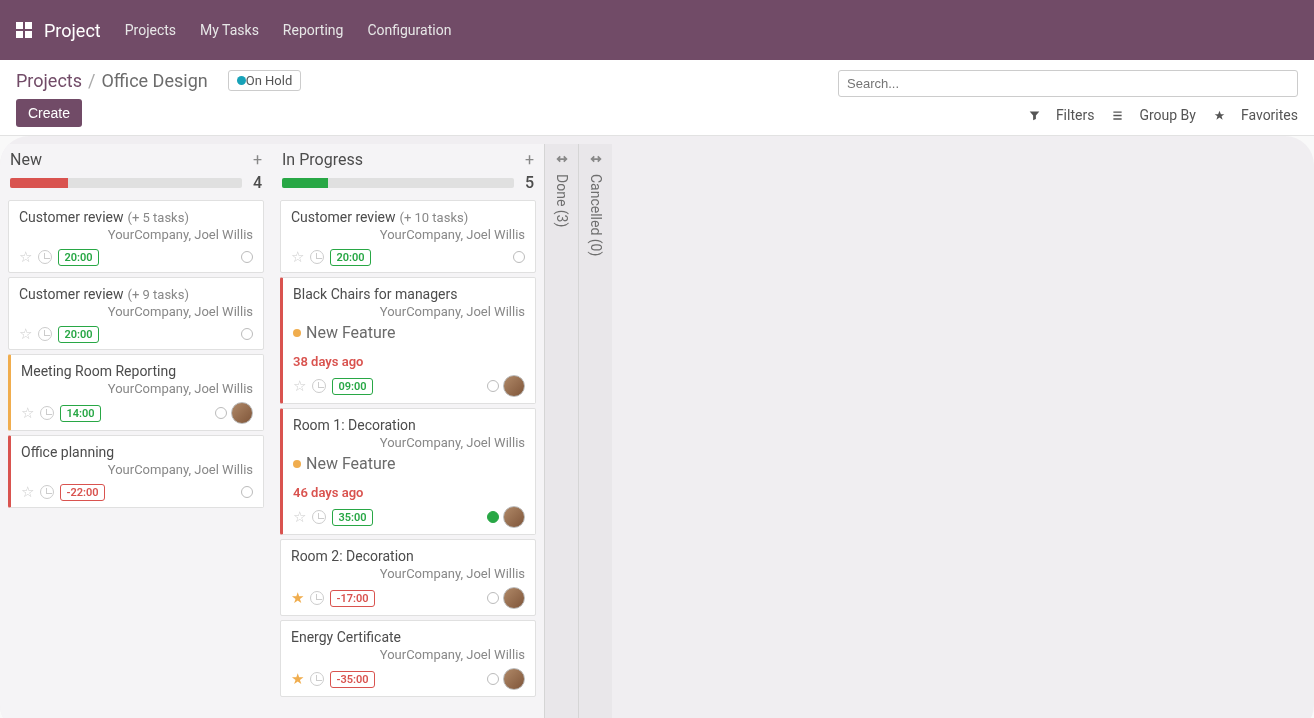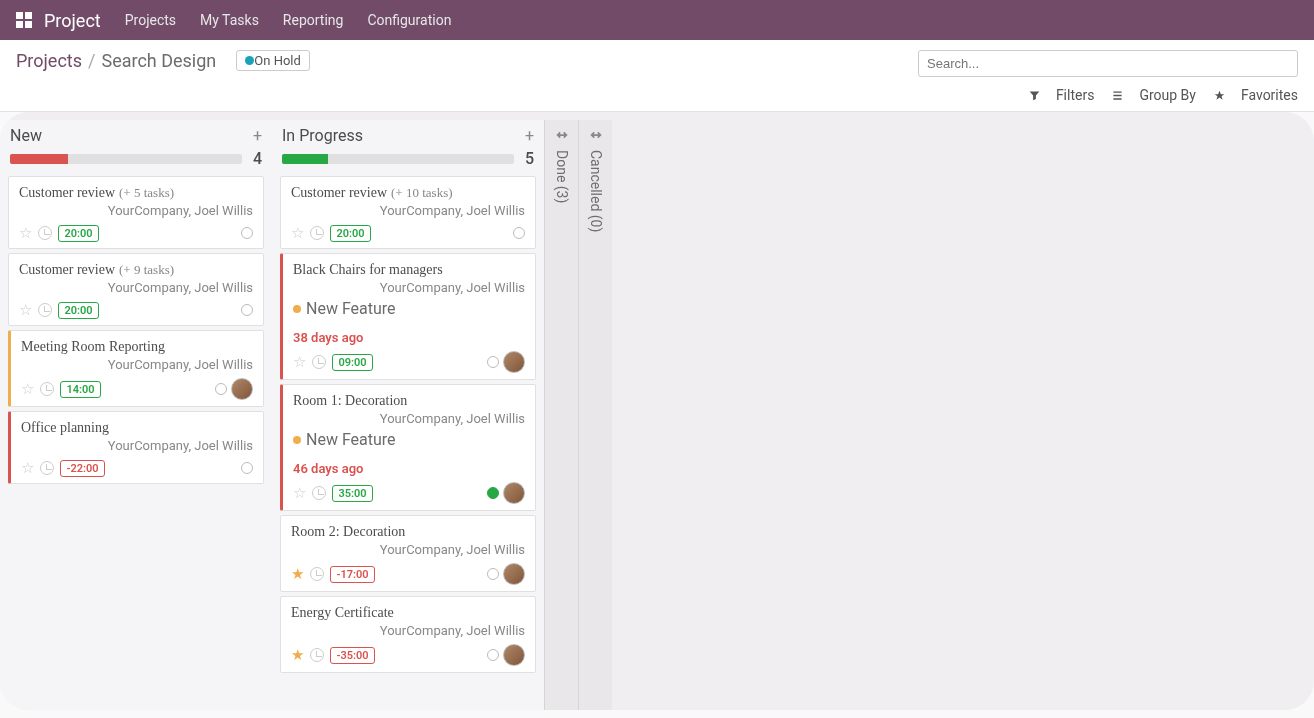--- a/index.html
+++ b/index.html
@@ -1,46 +1,46 @@
 <!DOCTYPE html>
 <html><head>
 <meta charset="utf-8">
 <style>
 * { box-sizing: border-box; margin: 0; padding: 0; }
 body { font-family: -apple-system, BlinkMacSystemFont, "Segoe UI", Roboto, Helvetica, Arial, sans-serif; font-size: 13px; color: #4c4c4c; background: #f9f9f9; }
-.topbar { background: #714B67; height: 40px; display: flex; align-items: center; padding: 0 16px; color: #fff; }
+.topbar { background: #714B67; height: 60px; display: flex; align-items: center; padding: 0 16px; color: #fff; }
 .topbar .apps-icon { margin-right: 12px; display:flex;}
 .topbar .app-name { font-size: 18px; margin-right: 24px; color:#fff;}
 .topbar .menu { display: flex; gap: 24px; }
 .topbar .menu-item { color: #e7e7e7; cursor: pointer; font-size: 14px;}
 .subbar { background: #fff; padding: 10px 16px 8px 16px; display: flex; justify-content: space-between; align-items: flex-start; border-bottom: 1px solid #e2e2e2;}
 .left-sub { display:flex; flex-direction:column; gap:8px;}
 .breadcrumb { font-size: 18px; display:flex; align-items:center; gap:6px;}
 .breadcrumb a { color: #714B67; text-decoration:none;}
 .breadcrumb .cur { color: #6c6c6c;}
 .status-pill { font-size: 13px; border:1px solid #ccc; border-radius:3px; padding:2px 8px; display:inline-flex; align-items:center; color:#555; background:#fff;}
 .status-dot { width:9px; height:9px; border-radius:50%; background:#17a2b8; display:inline-block;}
 .create-btn { background:#714B67; color:#fff; border:none; padding:6px 12px; border-radius:3px; font-size:14px; cursor:pointer;}
 .right-sub { display:flex; flex-direction:column; align-items:flex-end; gap:10px;}
-.search-box { width:380px; border:1px solid #ccc; border-radius:3px; padding:5px 8px; font-size:13px;}
+.search-box { width:460px; border:1px solid #ccc; border-radius:3px; padding:5px 8px; font-size:13px;}
 .filter-row { display:flex; gap:18px; font-size:14px; color:#555;}
 .filter-item { display:flex; align-items:center; gap:16px; cursor:pointer;}
 .board { display:flex; height: calc(100vh - 120px); background:#f0eef1; padding:8px 0 0 0; overflow-x:auto;border-radius:29px;}
 .column { width:272px; min-width:272px; margin-right:0; background:#f5f4f6; padding:0 8px;}
 .col-header { display:flex; justify-content:space-between; align-items:center; padding:6px 2px 4px 2px;}
 .col-title { font-size:16px; color:#4c4c4c;}
 .col-plus { color:#888; cursor:pointer; font-size:16px;}
 .progress-row { display:flex; align-items:center; gap:8px; padding:0 2px 8px 2px;}
 .progress-bar { flex:1; height:10px; background:#e0e0e0; border-radius:2px; overflow:hidden; display:flex;}
 .progress-seg { height:100%;}
 .count-col { font-size:16px; color:#4c4c4c; font-weight:500; min-width:12px; text-align:right;}
 .card { background:#fff; border:1px solid #e0e0e0; border-radius:2px; padding:8px 10px 6px 10px; margin-bottom:4px; position:relative;}
 .card.left-yellow { border-left:3px solid #f0ad4e; }
 .card.left-red { border-left:3px solid #d9534f; }
-.card-title-row { font-size:14px; color:#4c4c4c;font-family:Liberation Serif, serif;}
+.card-title-row { font-size:14px; color:#4c4c4c;}
 .card-title { display:inline;}
 .card-sub { color:#888; font-size:13px; margin-left:4px;}
 .card-company { color:#888; font-size:13px; margin-top:2px;text-align:right;}
 .tag-row { margin-top:4px;}
 .tag { font-size:16px; color:#6b6b6b; display:inline-flex; align-items:center; gap:5px;}
 .tag-dot { width:8px; height:8px; border-radius:50%; background:#f0ad4e; display:inline-block;}
 .overdue { color:#d9534f; font-weight:600; font-size:13px; margin-top:12px;}
 .card-foot { display:flex; align-items:center; justify-content:space-between; margin-top:6px;}
 .foot-left { display:flex; align-items:center; gap:6px;}
 .star { color:#ccc; cursor:pointer; font-size:15px;}
@@ -77,26 +77,29 @@
     <span class="menu-item">Reporting</span>
     <span class="menu-item">Configuration</span>
   </div>
 </div>
 
 <div class="subbar">
   <div class="left-sub">
     <div class="breadcrumb">
       <a href="#">Projects</a>
       <span style="color:#aaa">/</span>
-      <span class="cur">Search Design</span>
+      <span class="cur">Office Design</span>
       <span style="width:8px"></span>
       <span class="status-pill">
         <span class="status-dot"></span>
         <span>On Hold</span>
       </span>
+    </div>
+    <div>
+      <button class="create-btn">Create</button>
     </div>
   </div>
   <div class="right-sub">
     <input class="search-box" placeholder="Search..." style="">
     <div class="filter-row">
       <span class="filter-item">
         <span>
           <svg width="11" height="11" viewBox="0 0 16 16">
               <path fill="#555" d="M1 2h14l-5 6v5l-4 2v-7z"></path>
             </svg>

